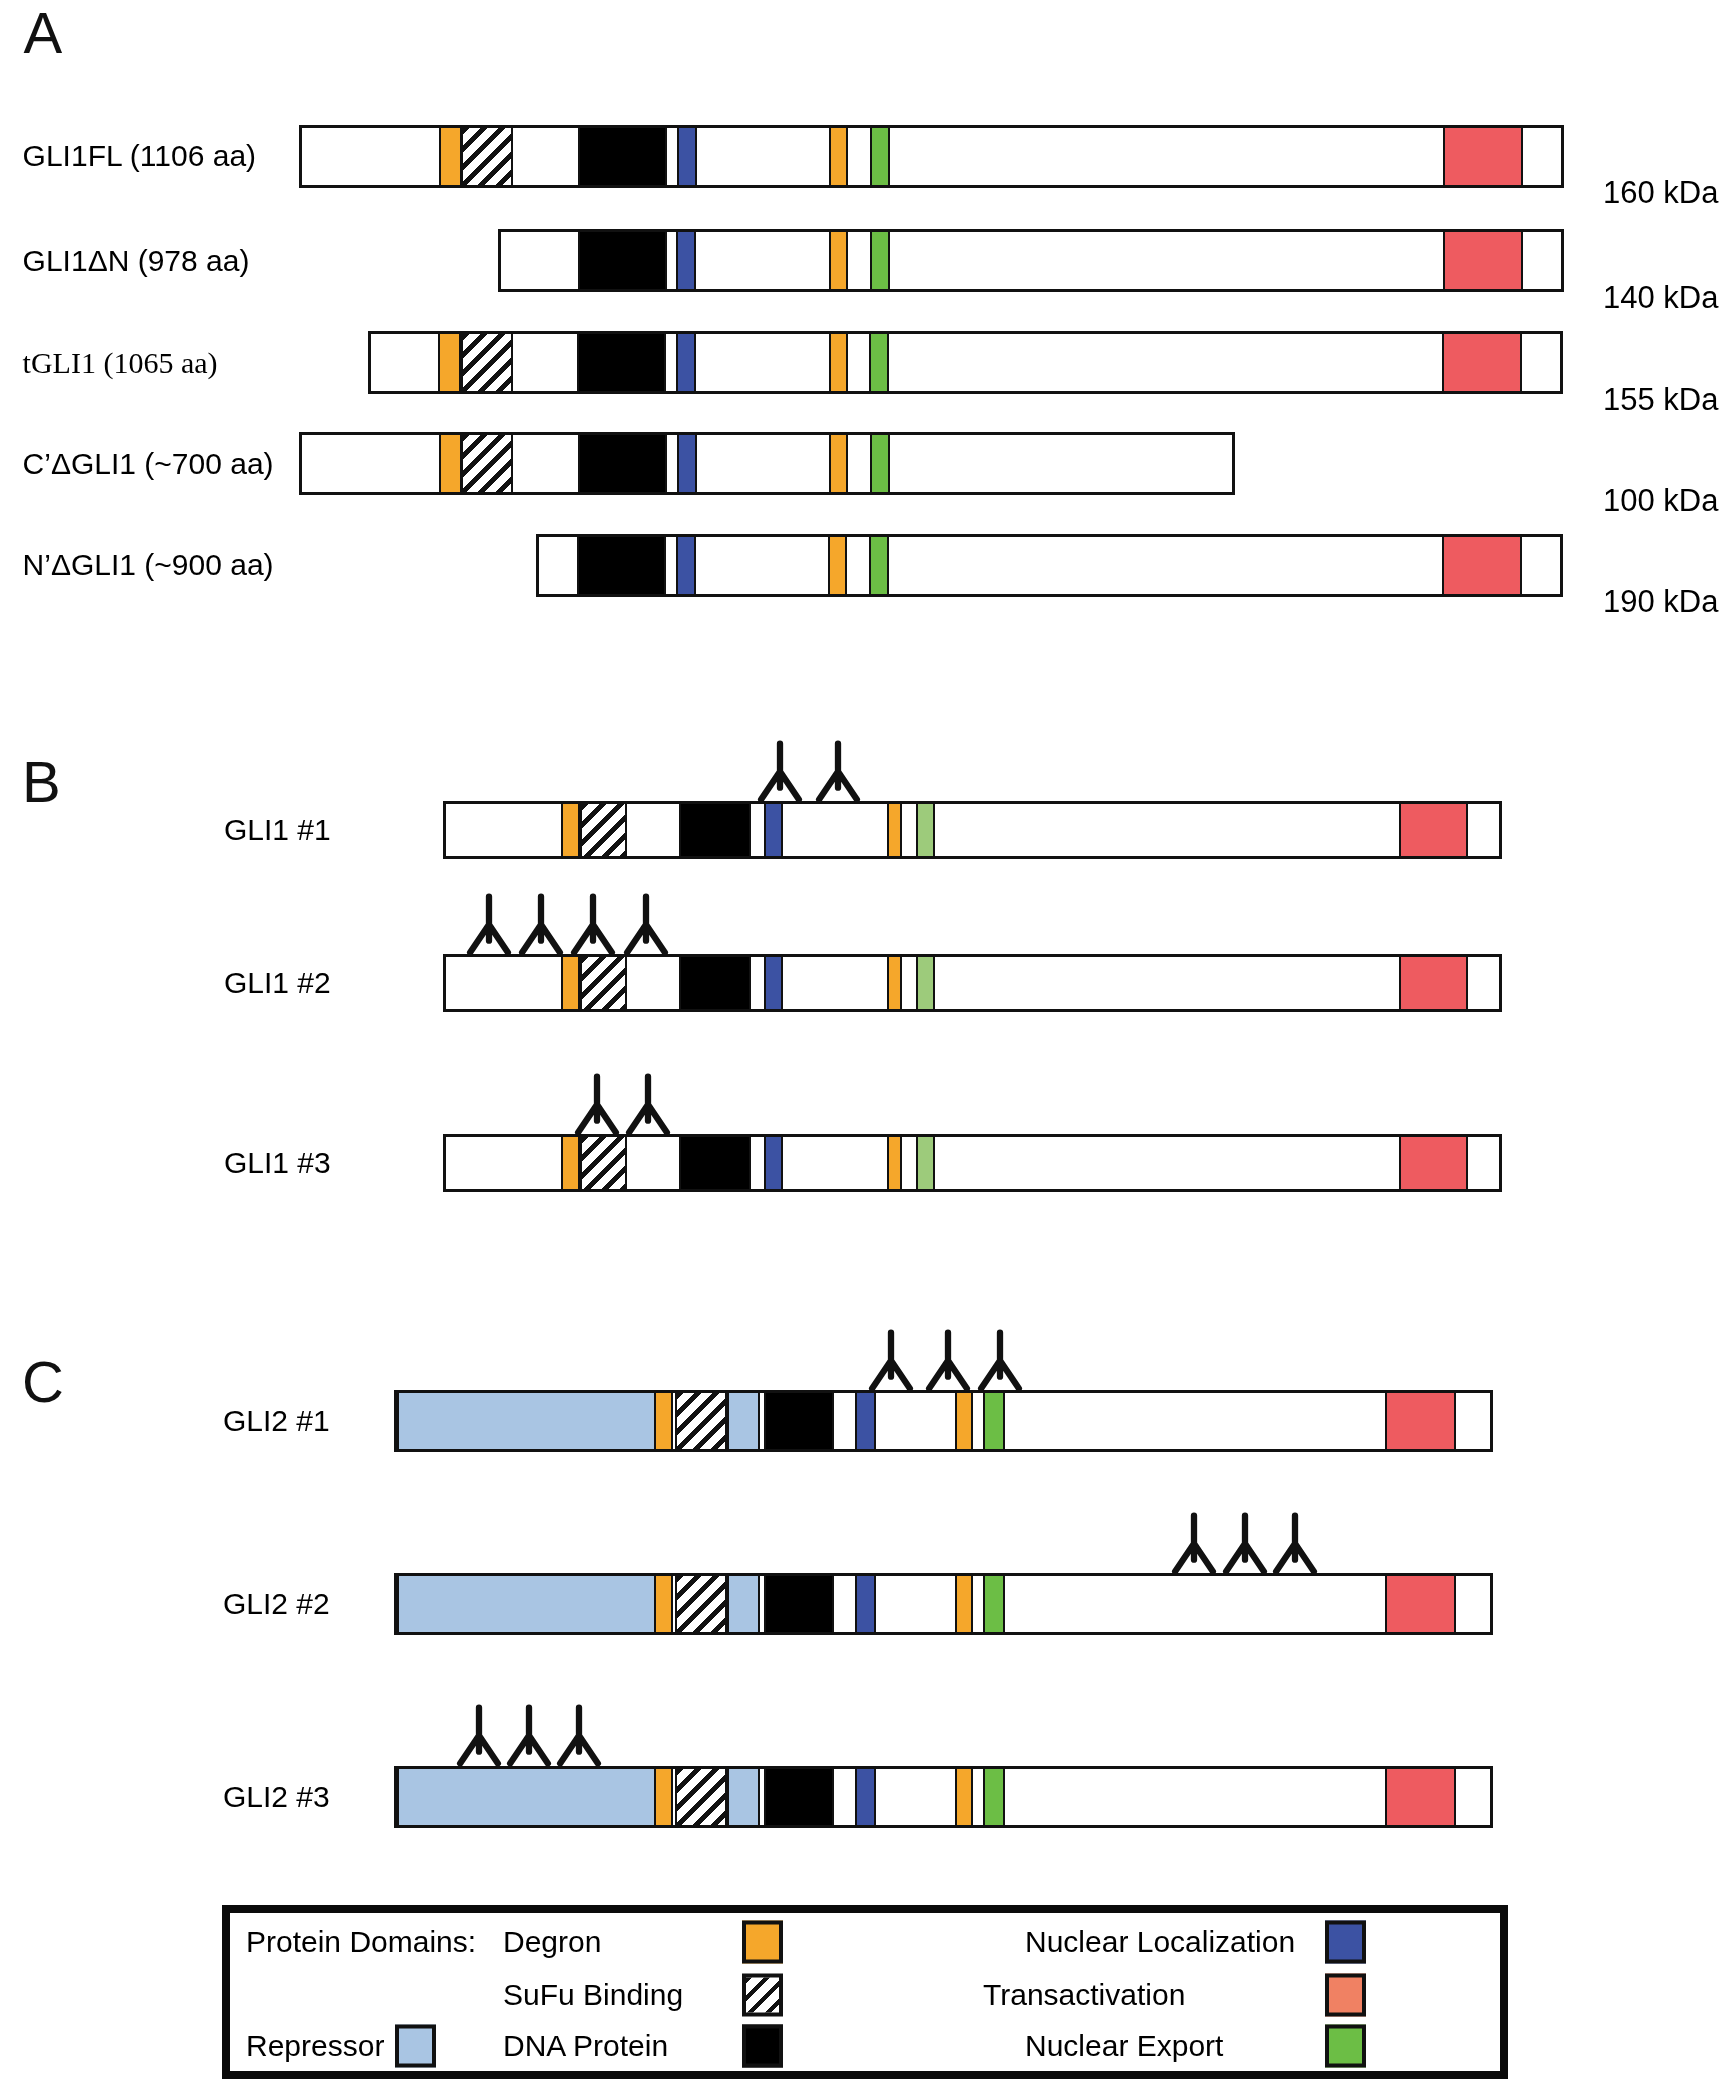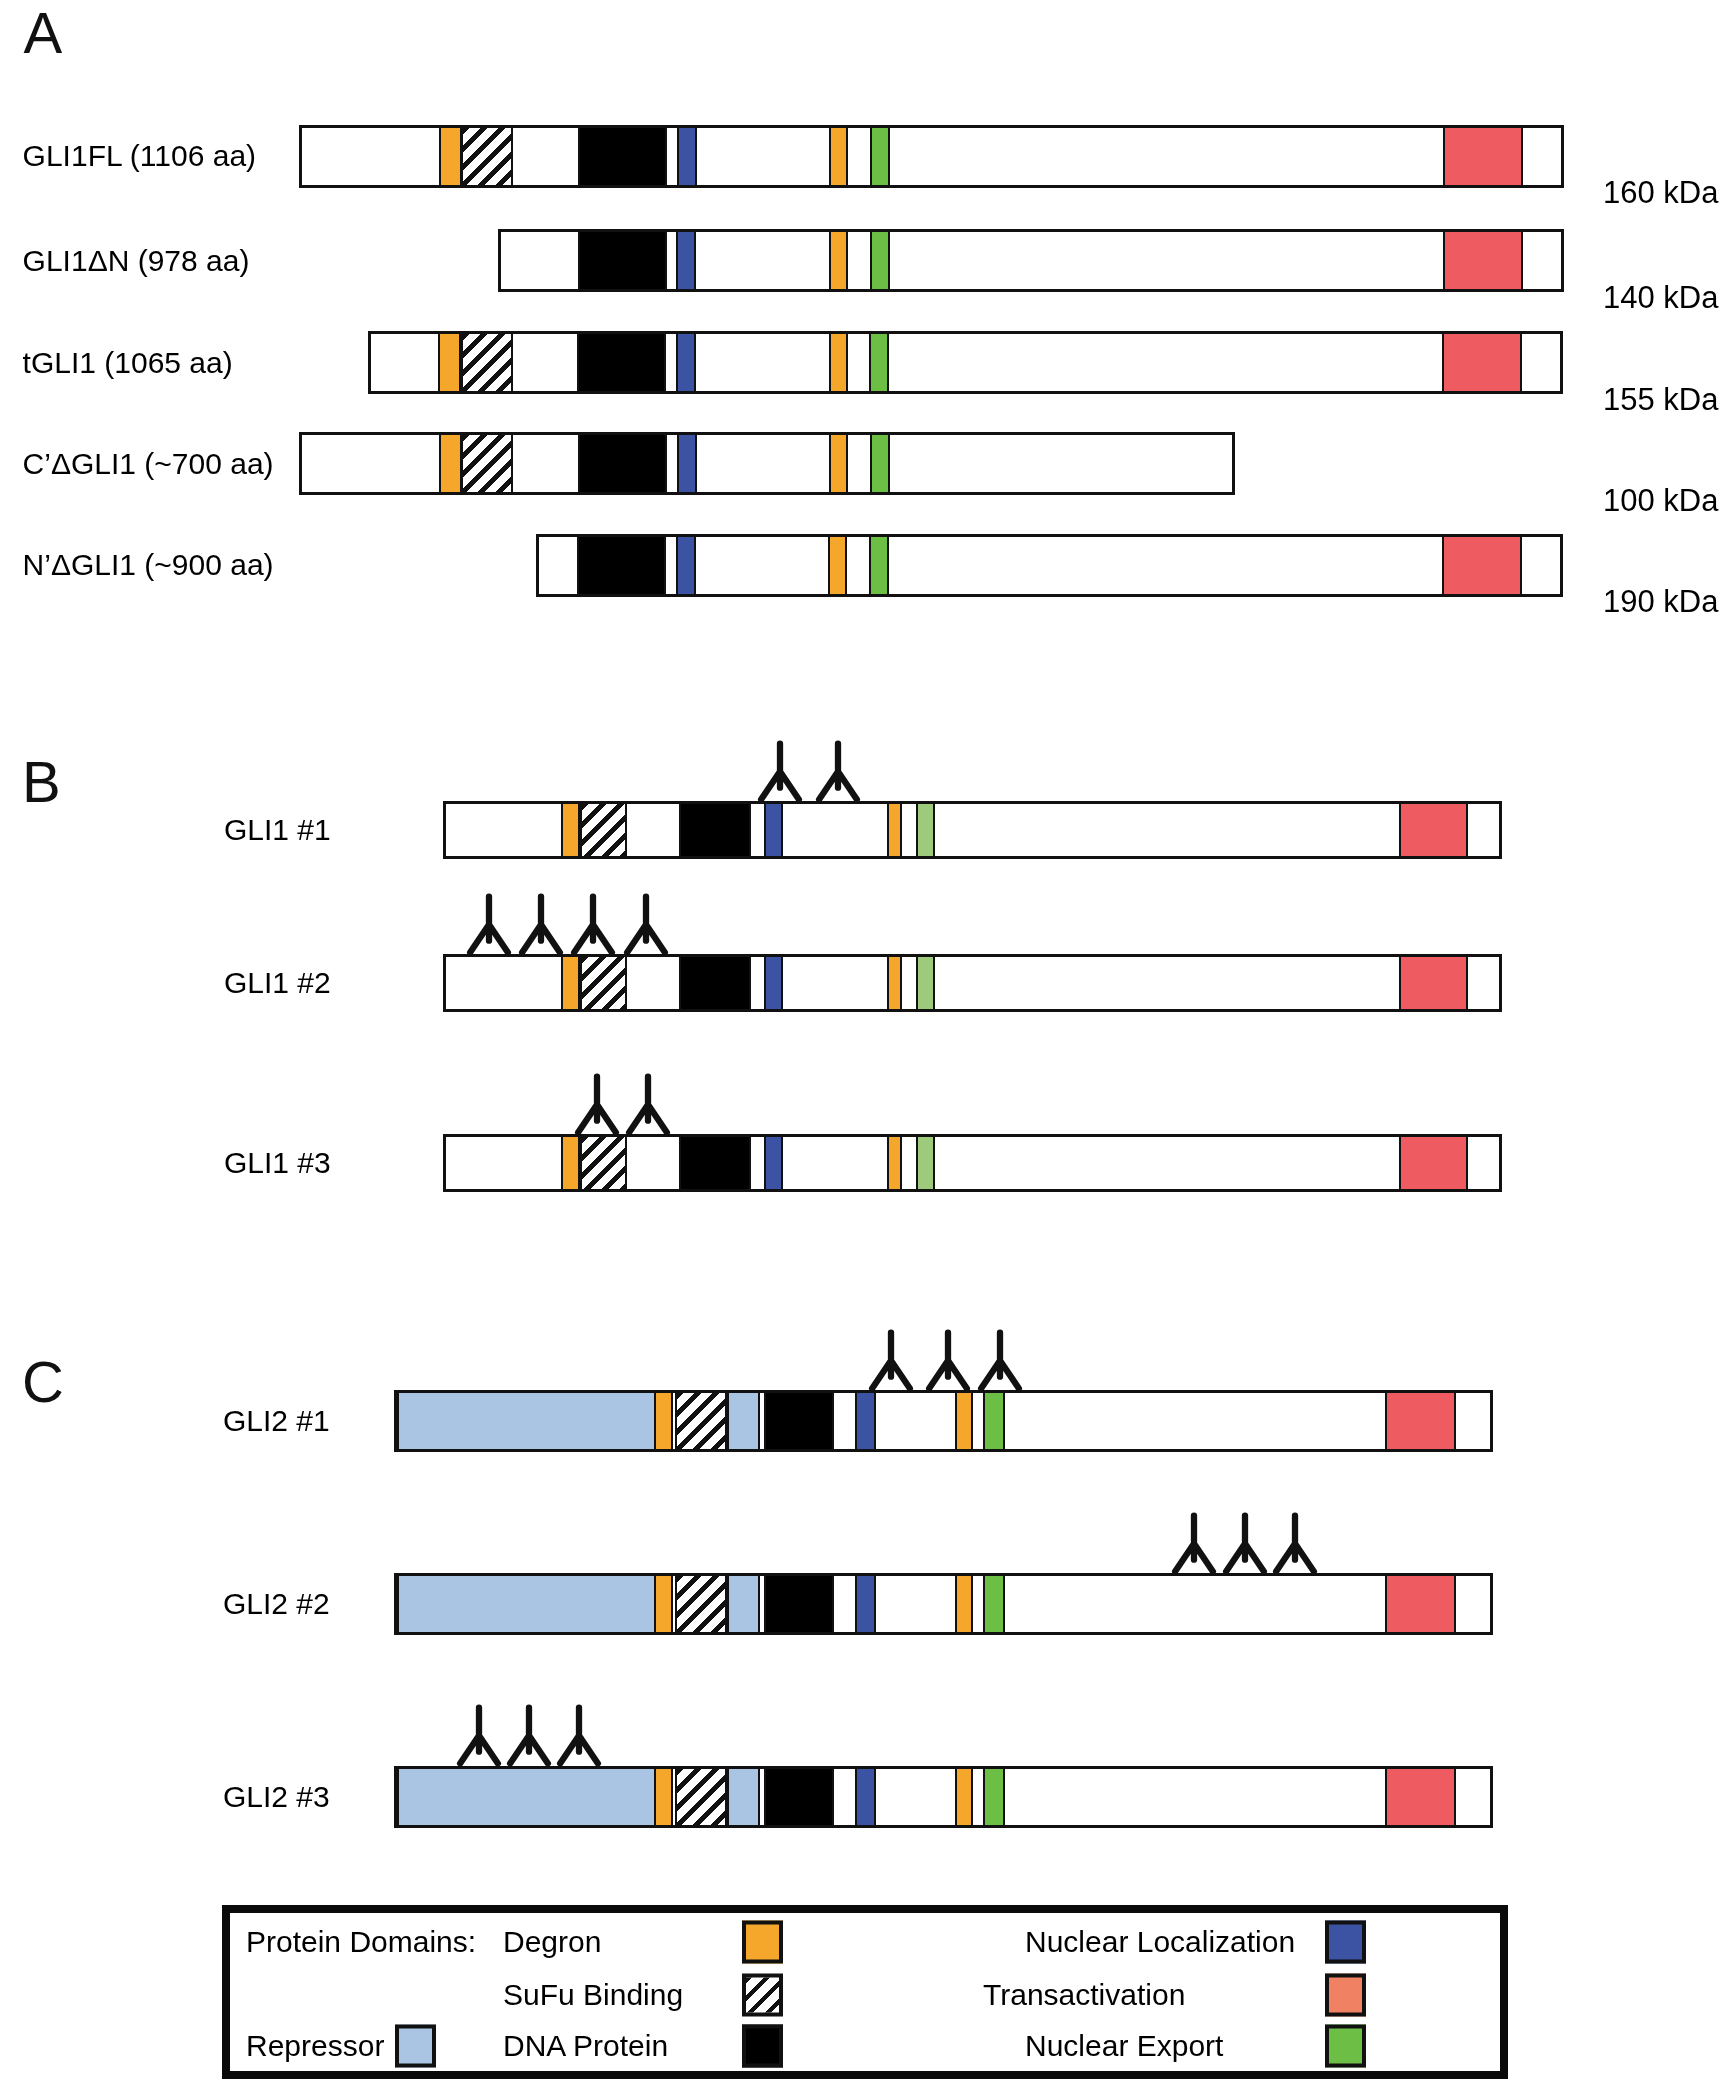--- a/index.html
+++ b/index.html
@@ -98,21 +98,21 @@
       <div class="kda-label" style="left: 1603px; top: 156px;">160 kDa</div>
       <div class="row-label" style="left: 22.6px; top: 261px;">GLI1ΔN (978 aa)</div>
       <div class="bar" style="left: 498px; top: 229px; width: 1066px; height: 63px;">
         <div class="seg" style="left: 77px; width: 89px; background: rgb(0, 0, 0);"></div>
         <div class="seg" style="left: 175px; width: 20px; background: rgb(60, 82, 163);"></div>
         <div class="seg" style="left: 328px; width: 19px; background: rgb(245, 167, 43);"></div>
         <div class="seg" style="left: 369px; width: 20px; background: rgb(108, 190, 69);"></div>
         <div class="seg" style="left: 942px; width: 80px; background: rgb(238, 91, 96);"></div>
       </div>
       <div class="kda-label" style="left: 1603px; top: 261px;">140 kDa</div>
-      <div class="row-label" style="left: 22.6px; top: 363px;">tGLI1 (1065 aa)</div>
+      <div class="row-label" style="left: 22.6px; top: 363px; font-family: Liberation Serif, serif;">tGLI1 (1065 aa)</div>
       <div class="bar" style="left: 368px; top: 331px; width: 1195px; height: 63px;">
         <div class="seg" style="left: 67px; width: 22.6px; background: rgb(245, 167, 43);"></div>
         <div class="seg seg-sufu" style="left: 90px; width: 52px;"></div>
         <div class="seg" style="left: 206px; width: 89px; background: rgb(0, 0, 0);"></div>
         <div class="seg" style="left: 305px; width: 20px; background: rgb(60, 82, 163);"></div>
         <div class="seg" style="left: 458px; width: 19px; background: rgb(245, 167, 43);"></div>
         <div class="seg" style="left: 498px; width: 20px; background: rgb(108, 190, 69);"></div>
         <div class="seg" style="left: 1071px; width: 80px; background: rgb(238, 91, 96);"></div>
       </div>
       <div class="kda-label" style="left: 1603px; top: 363px;">155 kDa</div>

